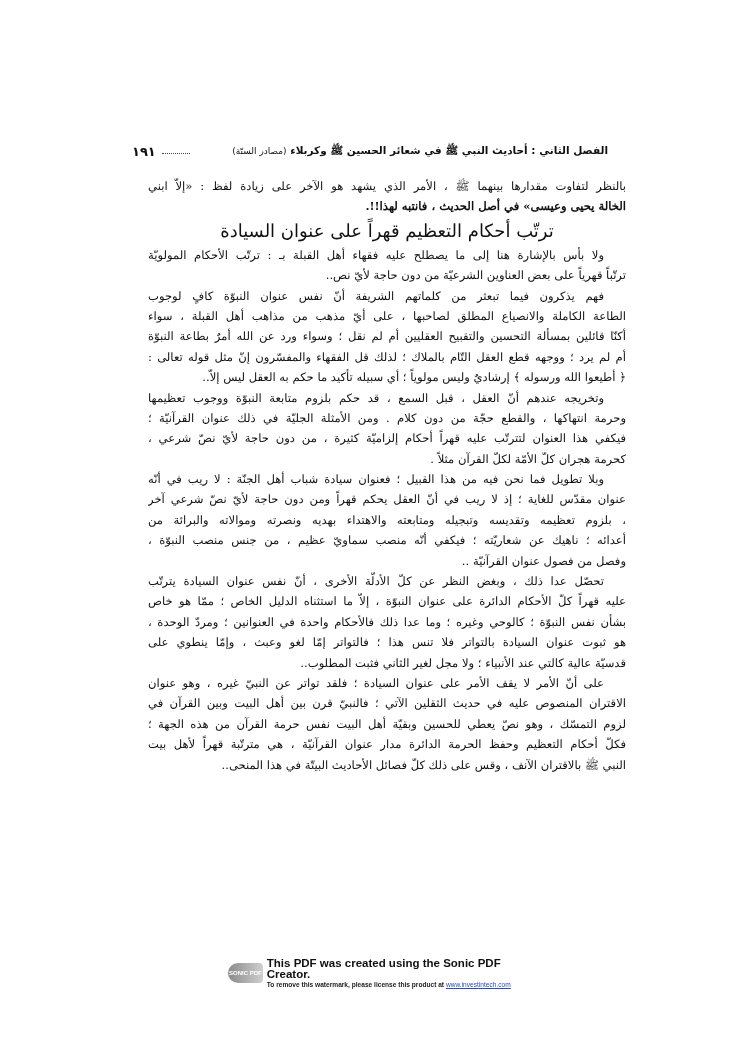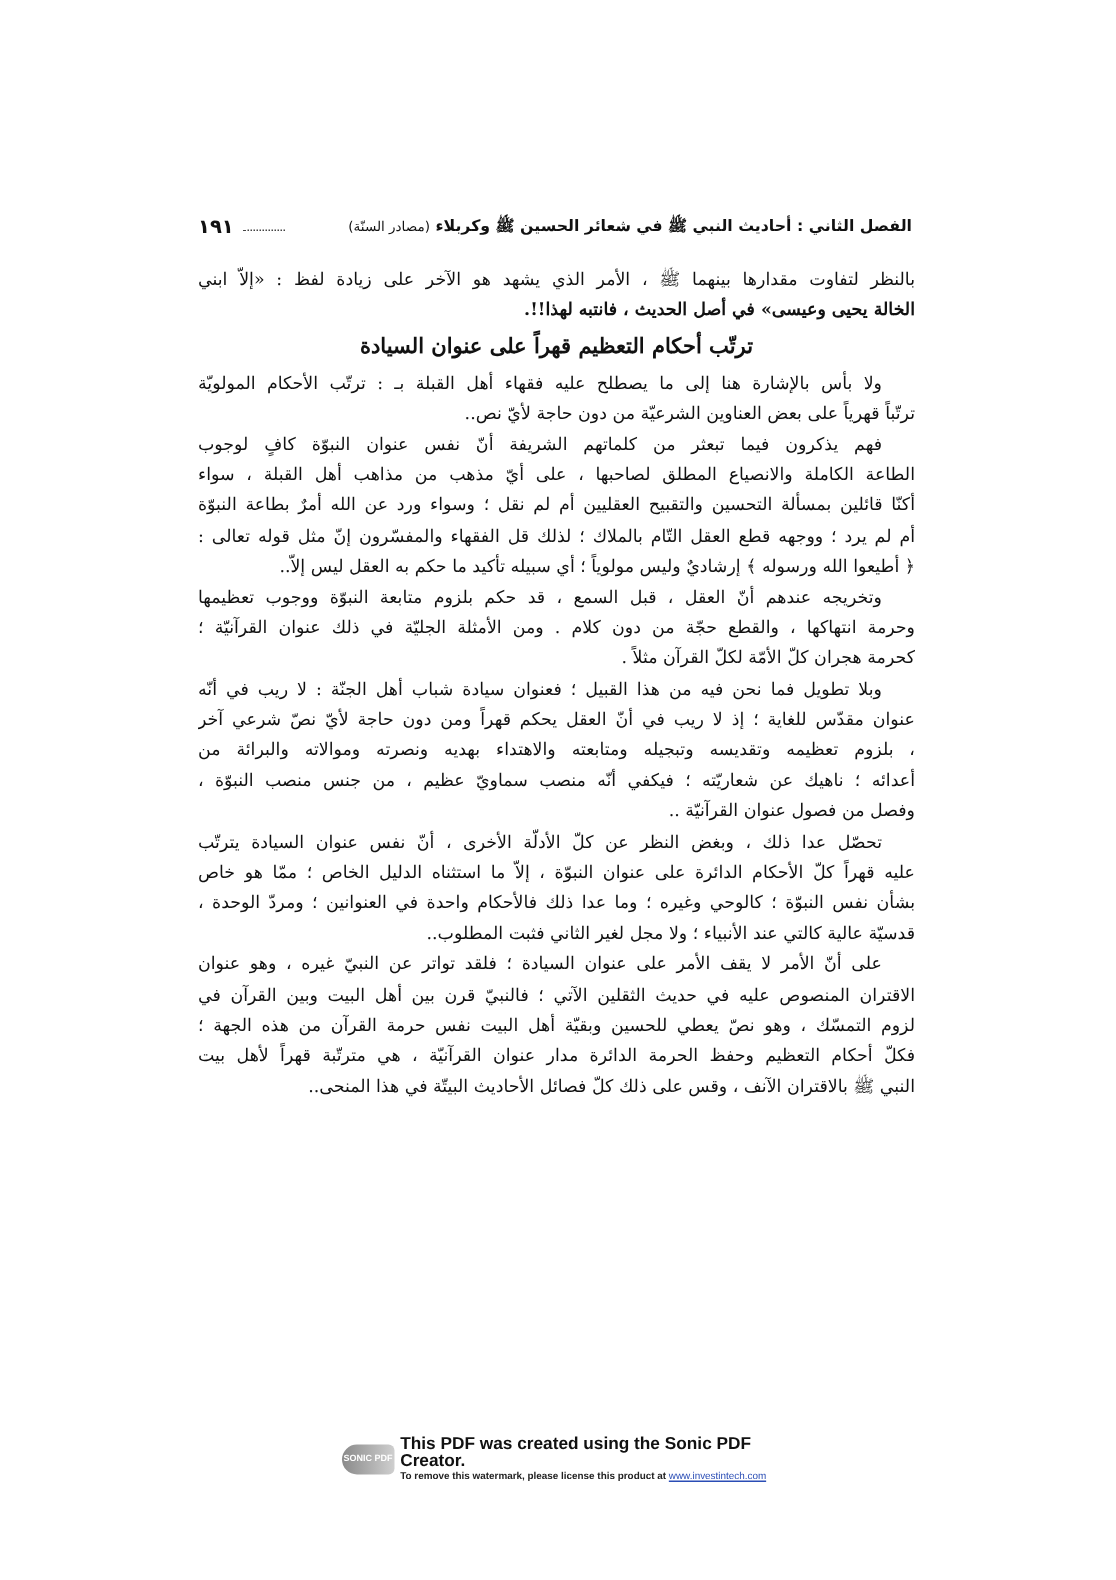--- a/index.html
+++ b/index.html
@@ -12,30 +12,30 @@
     font-family: "DejaVu Sans", sans-serif; color: #111;
   }
   .running-header .title { font-size: 10.5px; font-weight: bold; white-space: nowrap; margin-left: 36px; }
   .running-header .title .src { font-weight: normal; font-size: 9px; }
   .running-header .dots {
     flex: 1; border-bottom: 1px dotted #444; height: 0; margin: 4px 6px 0 6px;
   }
   .running-header .pageno { font-size: 13px; font-weight: bold; letter-spacing: 2px; padding-left: 2px; }
 
   .body-text {
-    position: absolute; top: 176px; left: 132px; width: 478px;
+    position: absolute; top: 176px; left: 148px; width: 478px;
     direction: rtl; text-align: justify;
     font-family: "DejaVu Serif", serif; font-size: 11.6px; color: #111;
     line-height: 20.4px;
   }
   .body-text .line { display: block; text-align: justify; text-align-last: justify; white-space: nowrap; overflow: hidden; height: 20.4px; }
   .body-text .line.last { text-align-last: right; }
   .body-text .line.indent { padding-right: 22px; }
   .body-text .heading {
-    display: block; text-align: center; font-weight: bold; font-size: 14px;
+    display: block; text-align: center; font-weight: normal; font-size: 18px;
     height: 28px; line-height: 28px; text-align-last: center;
   }
   .b { font-weight: bold; }
 
   .watermark {
     position: absolute; top: 960px; left: 228px; width: 310px; height: 26px;
     display: flex; align-items: center; font-family: "Liberation Sans", sans-serif;
   }
   .wm-logo {
     width: 36px; height: 20px; border-radius: 10px 4px 4px 10px;
@@ -77,35 +77,37 @@
       <span class="line indent">فهم يذكرون فيما تبعثر من كلماتهم الشريفة أنّ نفس عنوان النبوّة كافٍ لوجوب</span>
       <span class="line">الطاعة الكاملة والانصياع المطلق لصاحبها ، على أيّ مذهب من مذاهب أهل القبلة ، سواء</span>
       <span class="line">أكنّا قائلين بمسألة التحسين والتقبيح العقليين أم لم نقل ؛ وسواء ورد عن الله أمرٌ بطاعة النبوّة</span>
       <span class="line">أم لم يرد ؛ ووجهه قطع العقل التّام بالملاك ؛ لذلك قل الفقهاء والمفسّرون إنّ مثل قوله تعالى :</span>
       <span class="line last">﴿ أطيعوا الله ورسوله ﴾ إرشاديٌ وليس مولوياً ؛ أي سبيله تأكيد ما حكم به العقل ليس إلاّ..</span>
     </div>
 
     <div>
       <span class="line indent">وتخريجه عندهم أنّ العقل ، قبل السمع ، قد حكم بلزوم متابعة النبوّة ووجوب تعظيمها</span>
       <span class="line">وحرمة انتهاكها ، والقطع حجّة من دون كلام . ومن الأمثلة الجليّة في ذلك عنوان القرآنيّة ؛</span>
+      <span class="line">فيكفي هذا العنوان لتترتّب عليه قهراً أحكام إلزاميّة كثيرة ، من دون حاجة لأيّ نصّ شرعي ،</span>
       <span class="line last">كحرمة هجران كلّ الأمّة لكلّ القرآن مثلاً .</span>
     </div>
 
     <div>
       <span class="line indent">وبلا تطويل فما نحن فيه من هذا القبيل ؛ فعنوان سيادة شباب أهل الجنّة : لا ريب في أنّه</span>
       <span class="line">عنوان مقدّس للغاية ؛ إذ لا ريب في أنّ العقل يحكم قهراً ومن دون حاجة لأيّ نصّ شرعي آخر</span>
       <span class="line">، بلزوم تعظيمه وتقديسه وتبجيله ومتابعته والاهتداء بهديه ونصرته وموالاته والبرائة من</span>
       <span class="line">أعدائه ؛ ناهيك عن شعاريّته ؛ فيكفي أنّه منصب سماويّ عظيم ، من جنس منصب النبوّة ،</span>
       <span class="line last">وفصل من فصول عنوان القرآنيّة ..</span>
     </div>
 
     <div>
       <span class="line indent">تحصّل عدا ذلك ، وبغض النظر عن كلّ الأدلّة الأخرى ، أنّ نفس عنوان السيادة يترتّب</span>
       <span class="line">عليه قهراً كلّ الأحكام الدائرة على عنوان النبوّة ، إلاّ ما استثناه الدليل الخاص ؛ ممّا هو خاص</span>
       <span class="line">بشأن نفس النبوّة ؛ كالوحي وغيره ؛ وما عدا ذلك فالأحكام واحدة في العنوانين ؛ ومردّ الوحدة ،</span>
+      <span class="line">هو ثبوت عنوان السيادة بالتواتر فلا تنس هذا ؛ فالتواتر إمّا لغو وعبث ، وإمّا ينطوي على</span>
       <span class="line last">قدسيّة عالية كالتي عند الأنبياء ؛ ولا مجل لغير الثاني فثبت المطلوب..</span>
     </div>
 
     <div>
       <span class="line indent">على أنّ الأمر لا يقف الأمر على عنوان السيادة ؛ فلقد تواتر عن النبيّ غيره ، وهو عنوان</span>
       <span class="line">الاقتران المنصوص عليه في حديث الثقلين الآتي ؛ فالنبيّ قرن بين أهل البيت وبين القرآن في</span>
       <span class="line">لزوم التمسّك ، وهو نصّ يعطي للحسين وبقيّة أهل البيت نفس حرمة القرآن من هذه الجهة ؛</span>
       <span class="line">فكلّ أحكام التعظيم وحفظ الحرمة الدائرة مدار عنوان القرآنيّة ، هي مترتّبة قهراً لأهل بيت</span>
       <span class="line last">النبي ﷺ بالاقتران الآنف ، وقس على ذلك كلّ فصائل الأحاديث البيتّة في هذا المنحى..</span>
     </div>

